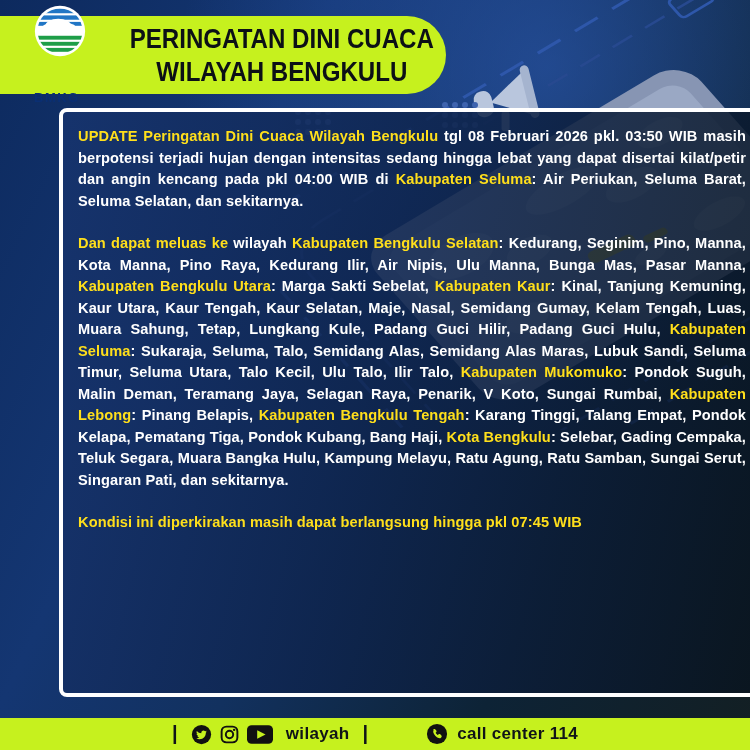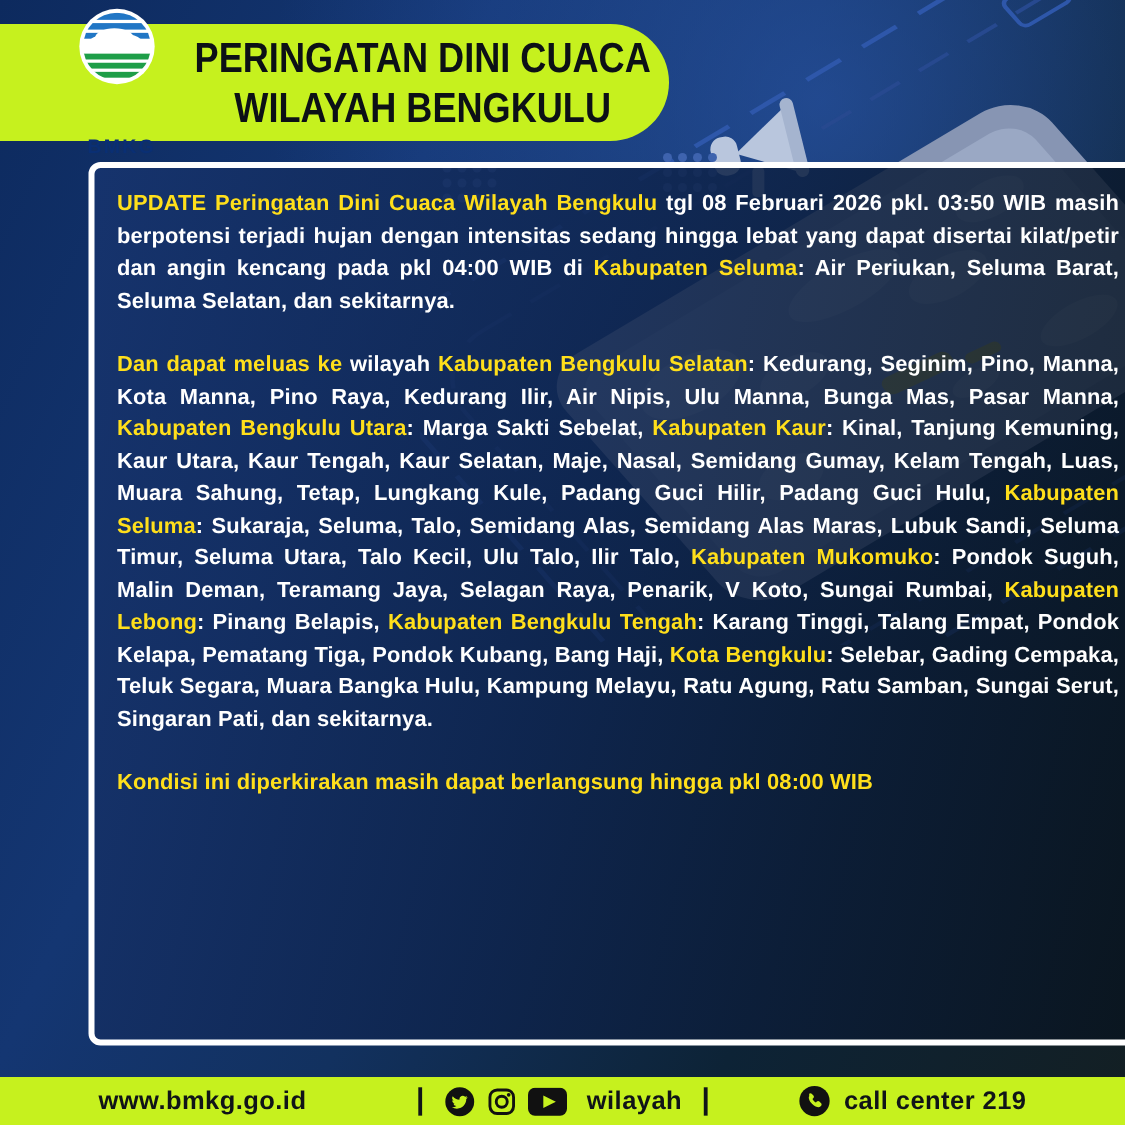--- a/index.html
+++ b/index.html
@@ -12,21 +12,21 @@
   }
   
   .illustration{position:absolute;top:0;right:0;z-index:0;}
   
   .banner{
     position:absolute;left:0;top:16px;width:446px;height:78px;z-index:2;
     background:var(--accent,#c6f11e);
     border-radius:0 40px 40px 0;
     display:flex;align-items:center;
   }
-  .logo{margin-left:34px;width:70px;display:flex;flex-direction:column;align-items:flex-end;flex:0 0 auto;gap:32px;}
+  .logo{margin-left:34px;width:70px;display:flex;flex-direction:column;align-items:flex-start;flex:0 0 auto;gap:32px;}
   .logo-label{color:#0a2f73;font-weight:bold;font-size:13px;letter-spacing:1.5px;margin-top:1px;}
   .title{
     flex:1;margin:0;text-align:center;color:#0c1016;
     font-size:28px;line-height:33px;font-weight:bold;white-space:nowrap;
     transform:scaleX(.86);transform-origin:50% 50%;
     padding-right:14px;
   }
   .title span{display:block;}
   
   .bulletin{
@@ -156,25 +156,24 @@
     </div>
     <h1 class="title">
       <span>PERINGATAN DINI CUACA</span>
       <span>WILAYAH BENGKULU</span>
     </h1>
   </header>
 
   <main class="bulletin">
     <p class="para"><span class="seg-yellow">UPDATE Peringatan Dini Cuaca Wilayah Bengkulu</span><span class="seg-white"> tgl 08 Februari 2026 pkl. 03:50 WIB masih berpotensi terjadi hujan dengan intensitas sedang hingga lebat yang dapat disertai kilat/petir dan angin kencang pada pkl 04:00 WIB di </span><span class="seg-yellow">Kabupaten Seluma</span><span class="seg-white">: Air Periukan, Seluma Barat, Seluma Selatan, dan sekitarnya.</span></p>
     <p class="para"><span class="seg-yellow">Dan dapat meluas ke</span><span class="seg-white"> wilayah </span><span class="seg-yellow">Kabupaten Bengkulu Selatan</span><span class="seg-white">: Kedurang, Seginim, Pino, Manna, Kota Manna, Pino Raya, Kedurang Ilir, Air Nipis, Ulu Manna, Bunga Mas, Pasar Manna, </span><span class="seg-yellow">Kabupaten Bengkulu Utara</span><span class="seg-white">: Marga Sakti Sebelat, </span><span class="seg-yellow">Kabupaten Kaur</span><span class="seg-white">: Kinal, Tanjung Kemuning, Kaur Utara, Kaur Tengah, Kaur Selatan, Maje, Nasal, Semidang Gumay, Kelam Tengah, Luas, Muara Sahung, Tetap, Lungkang Kule, Padang Guci Hilir, Padang Guci Hulu, </span><span class="seg-yellow">Kabupaten Seluma</span><span class="seg-white">: Sukaraja, Seluma, Talo, Semidang Alas, Semidang Alas Maras, Lubuk Sandi, Seluma Timur, Seluma Utara, Talo Kecil, Ulu Talo, Ilir Talo, </span><span class="seg-yellow">Kabupaten Mukomuko</span><span class="seg-white">: Pondok Suguh, Malin Deman, Teramang Jaya, Selagan Raya, Penarik, V Koto, Sungai Rumbai, </span><span class="seg-yellow">Kabupaten Lebong</span><span class="seg-white">: Pinang Belapis, </span><span class="seg-yellow">Kabupaten Bengkulu Tengah</span><span class="seg-white">: Karang Tinggi, Talang Empat, Pondok Kelapa, Pematang Tiga, Pondok Kubang, Bang Haji, </span><span class="seg-yellow">Kota Bengkulu</span><span class="seg-white">: Selebar, Gading Cempaka, Teluk Segara, Muara Bangka Hulu, Kampung Melayu, Ratu Agung, Ratu Samban, Sungai Serut, Singaran Pati, dan sekitarnya.</span></p>
-    <p class="para"><span class="seg-yellow">Kondisi ini diperkirakan masih dapat berlangsung hingga pkl 08:00 WIB</span></p>
+    <p class="para"><span class="seg-yellow">Kondisi ini diperkirakan masih dapat berlangsung hingga pkl 07:45 WIB</span></p>
   </main>
 
   <footer class="footer">
-    <span class="site">www.bmkg.go.id</span>
     <span class="sep">|</span>
     <span class="icons">
       <svg width="21" height="21" viewBox="0 0 24 24">
         <circle cx="12" cy="12" r="11" fill="#111111"></circle>
         <path d="M18 8.6c-.45.2-.93.33-1.43.4.52-.31.9-.8 1.09-1.38-.48.29-1.02.5-1.59.61a2.5 2.5 0 0 0-4.33 1.71c0 .2.02.39.06.57a7.1 7.1 0 0 1-5.15-2.61 2.5 2.5 0 0 0 .77 3.34 2.5 2.5 0 0 1-1.13-.31v.03c0 1.21.86 2.22 2 2.45-.37.1-.76.11-1.13.04a2.5 2.5 0 0 0 2.34 1.74A5.02 5.02 0 0 1 6 16.18a7.08 7.08 0 0 0 3.84 1.12c4.6 0 7.12-3.81 7.12-7.12l-.01-.32c.49-.35.91-.79 1.05-1.26z" fill="var(--accent,#c6f11e)"></path>
       </svg>
       <svg width="21" height="21" viewBox="0 0 24 24">
         <rect x="3" y="3" width="18" height="18" rx="5.5" fill="none" stroke="#111111" stroke-width="2.2"></rect>
         <circle cx="12" cy="12" r="4.2" fill="none" stroke="#111111" stroke-width="2.2"></circle>
         <circle cx="17.3" cy="6.7" r="1.4" fill="#111111"></circle>
@@ -185,16 +184,16 @@
       </svg>
     </span>
     <span>wilayah</span>
     <span class="sep">|</span>
     <span class="phone-wrap">
       <svg width="22" height="22" viewBox="0 0 24 24">
         <circle cx="12" cy="12" r="11" fill="#111111"></circle>
         <path d="M8.1 6.8c.5-.5 1.35-.5 1.85 0l1.25 1.25c.5.5.5 1.35 0 1.85l-.65.65c.35.95 1.55 2.15 2.5 2.5l.65-.65c.5-.5 1.35-.5 1.85 0l1.25 1.25c.5.5.5 1.35 0 1.85l-.75.75c-.75.75-3.35.35-5.7-2s-2.95-4.95-2.2-5.7z" fill="var(--accent,#c6f11e)"></path>
       </svg>
     </span>
-    <span class="handle">call center 219</span>
+    <span class="handle">call center 114</span>
   </footer>
 
 </div>
 
 </body></html>

